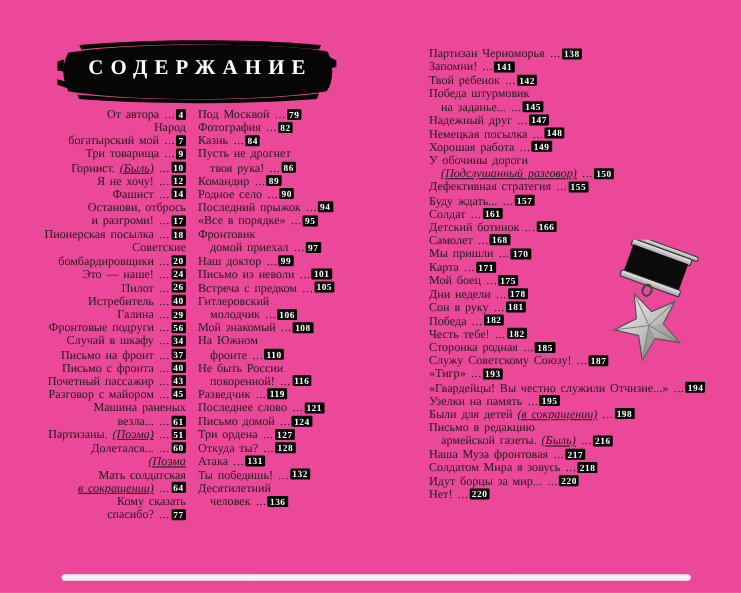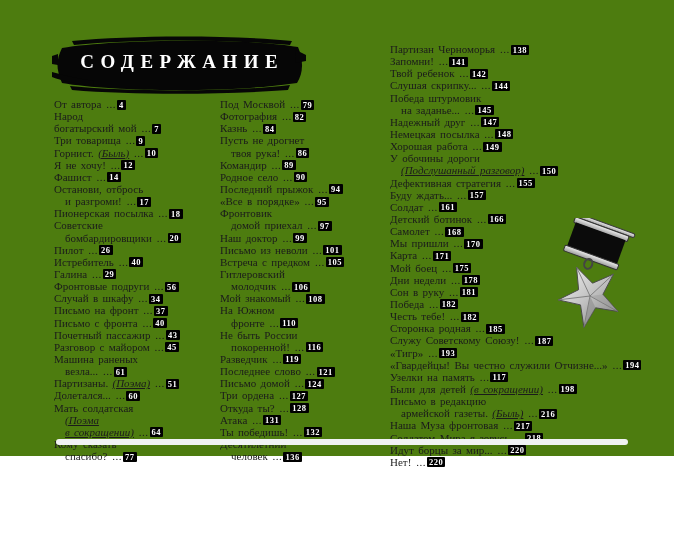--- a/index.html
+++ b/index.html
@@ -1,37 +1,37 @@
 <!DOCTYPE html>
 <html><head>
 <meta charset="utf-8">
 <style>
   html,body{margin:0;padding:0;}
   body{
     width:674px;height:539px;background:#ffffff;
     font-family:"Liberation Serif","DejaVu Serif",serif;
     color:#1b1b1b;overflow:hidden;
   }
-  .spread{position:relative;width:674px;height:456px;background:#4d7c0f;}
+  .spread{position:relative;width:674px;height:539px;background:#ec4899;}
 
   
   .banner{position:absolute;left:52px;top:34px;width:254px;height:62px;}
   .banner svg{position:absolute;left:0;top:0;}
   .banner h1{
     position:absolute;left:0;top:17px;width:100%;margin:0;text-align:center;
     color:#ffffff;font-size:19px;font-weight:700;letter-spacing:6.5px;
     text-indent:6.5px;font-family:"Liberation Serif",serif;
   }
 
   
   .col{position:absolute;font-size:11px;}
   .col .line{white-space:nowrap;height:12.15px;line-height:12.15px;word-spacing:1.6px;}
   .col .line.ind{padding-left:11px;}
-  .col1{left:54px;top:98px;width:142px;}
-  .col2{left:180px;top:98px;width:158px;margin-left:40px;}
+  .col1{left:27px;top:98px;width:142px;text-align:right;}
+  .col2{left:180px;top:98px;width:158px;}
   .col3{left:390px;top:43px;width:262px;}
   .dots{letter-spacing:0.5px;}
   .pg{
     display:inline-block;background:#000000;color:#ffffff;
     font-size:8.5px;line-height:10px;padding:0 2px;margin-left:1px;
     font-weight:700;letter-spacing:0.5px;vertical-align:0.5px;border-radius:1px;
   }
   i{font-style:italic;text-decoration:underline;}
 
   
@@ -83,20 +83,23 @@
         <div class="line ind">и разгроми!<span class="dots"> ...</span><span class="pg">17</span></div>
       </div>
       <div class="entry">
         <div class="line">Пионерская посылка<span class="dots"> ...</span><span class="pg">18</span></div>
       </div>
       <div class="entry">
         <div class="line">Советские</div>
         <div class="line ind">бомбардировщики<span class="dots"> ...</span><span class="pg">20</span></div>
       </div>
       <div class="entry">
+        <div class="line">Это — наше!<span class="dots"> ...</span><span class="pg">24</span></div>
+      </div>
+      <div class="entry">
         <div class="line">Пилот<span class="dots"> ...</span><span class="pg">26</span></div>
       </div>
       <div class="entry">
         <div class="line">Истребитель<span class="dots"> ...</span><span class="pg">40</span></div>
       </div>
       <div class="entry">
         <div class="line">Галина<span class="dots"> ...</span><span class="pg">29</span></div>
       </div>
       <div class="entry">
         <div class="line">Фронтовые подруги<span class="dots"> ...</span><span class="pg">56</span></div>
@@ -120,22 +123,22 @@
         <div class="line">Машина раненых</div>
         <div class="line ind">везла...<span class="dots"> ...</span><span class="pg">61</span></div>
       </div>
       <div class="entry">
         <div class="line">Партизаны. <i>(Поэма)</i><span class="dots"> ...</span><span class="pg">51</span></div>
       </div>
       <div class="entry">
         <div class="line">Долетался...<span class="dots"> ...</span><span class="pg">60</span></div>
       </div>
       <div class="entry">
+        <div class="line ind"><i>(Поэма</i></div>
         <div class="line">Мать солдатская</div>
-        <div class="line ind"><i>(Поэма</i></div>
         <div class="line ind"><i>в сокращении)</i><span class="dots"> ...</span><span class="pg">64</span></div>
       </div>
       <div class="entry">
         <div class="line">Кому сказать</div>
         <div class="line ind">спасибо?<span class="dots"> ...</span><span class="pg">77</span></div>
       </div>
     </div>
   <div class="col col2">
       <div class="entry">
         <div class="line">Под Москвой<span class="dots"> ...</span><span class="pg">79</span></div>
@@ -220,23 +223,20 @@
       <div class="entry">
         <div class="line">Партизан Черноморья<span class="dots"> ...</span><span class="pg">138</span></div>
       </div>
       <div class="entry">
         <div class="line">Запомни!<span class="dots"> ...</span><span class="pg">141</span></div>
       </div>
       <div class="entry">
         <div class="line">Твой ребенок<span class="dots"> ...</span><span class="pg">142</span></div>
       </div>
       <div class="entry">
-        <div class="line">Слушая скрипку...<span class="dots"> ...</span><span class="pg">144</span></div>
-      </div>
-      <div class="entry">
         <div class="line">Победа штурмовик</div>
         <div class="line ind">на заданье...<span class="dots"> ...</span><span class="pg">145</span></div>
       </div>
       <div class="entry">
         <div class="line">Надежный друг<span class="dots"> ...</span><span class="pg">147</span></div>
       </div>
       <div class="entry">
         <div class="line">Немецкая посылка<span class="dots"> ...</span><span class="pg">148</span></div>
       </div>
       <div class="entry">
@@ -288,21 +288,21 @@
       <div class="entry">
         <div class="line">Служу Советскому Союзу!<span class="dots"> ...</span><span class="pg">187</span></div>
       </div>
       <div class="entry">
         <div class="line">«Тигр»<span class="dots"> ...</span><span class="pg">193</span></div>
       </div>
       <div class="entry">
         <div class="line">«Гвардейцы! Вы честно служили Отчизне...»<span class="dots"> ...</span><span class="pg">194</span></div>
       </div>
       <div class="entry">
-        <div class="line">Узелки на память<span class="dots"> ...</span><span class="pg">117</span></div>
+        <div class="line">Узелки на память<span class="dots"> ...</span><span class="pg">195</span></div>
       </div>
       <div class="entry">
         <div class="line">Были для детей <i>(в сокращении)</i><span class="dots"> ...</span><span class="pg">198</span></div>
       </div>
       <div class="entry">
         <div class="line">Письмо в редакцию</div>
         <div class="line ind">армейской газеты. <i>(Быль)</i><span class="dots"> ...</span><span class="pg">216</span></div>
       </div>
       <div class="entry">
         <div class="line">Наша Муза фронтовая<span class="dots"> ...</span><span class="pg">217</span></div>

